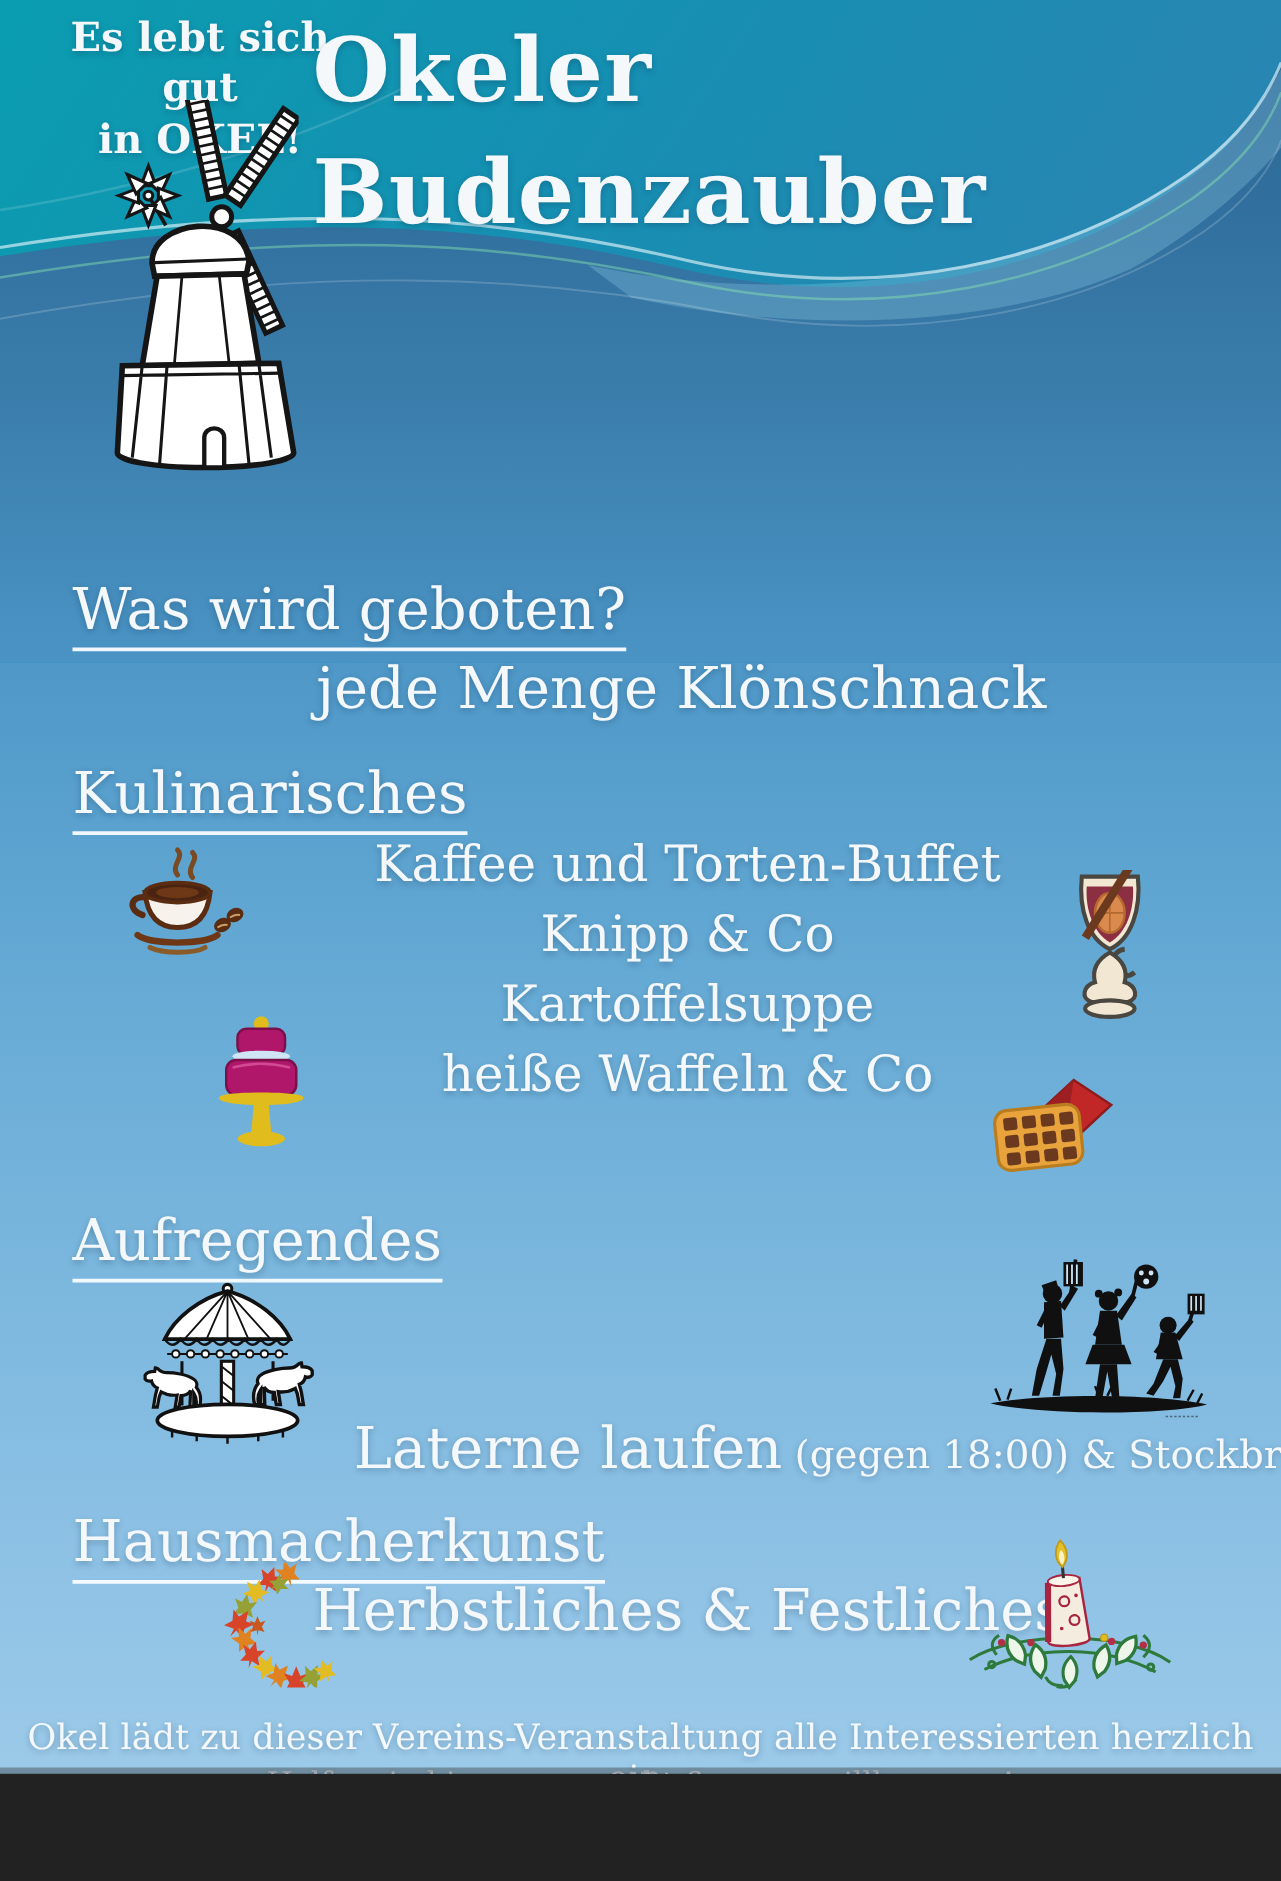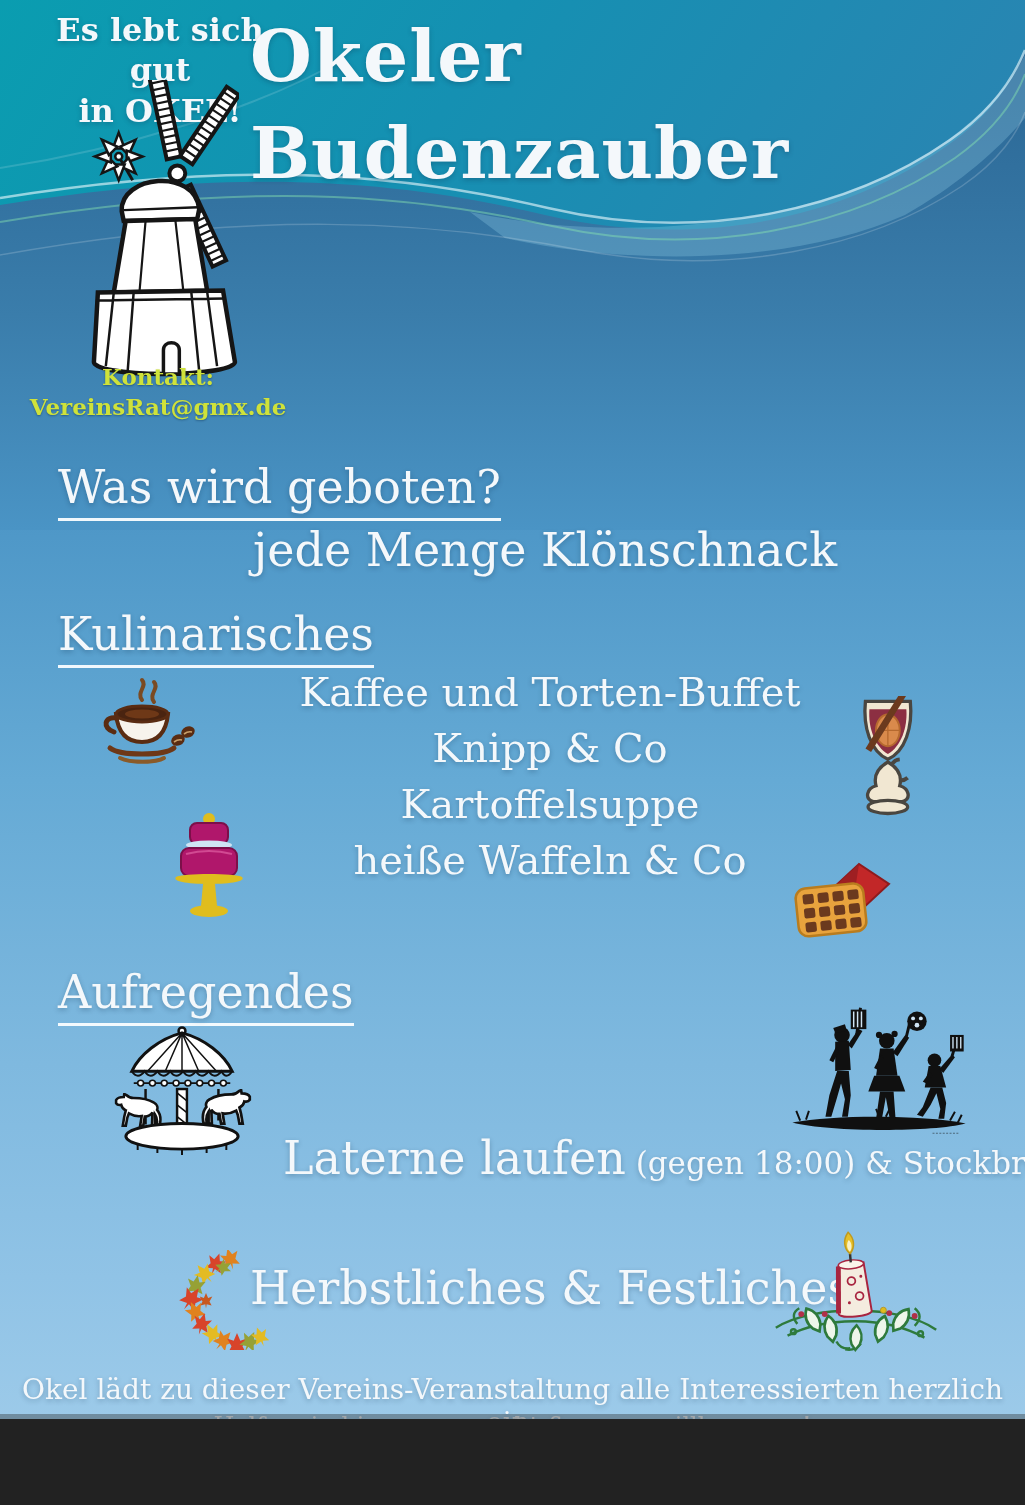--- a/index.html
+++ b/index.html
@@ -106,24 +106,20 @@
 
   <div class="abs tagline txt">
     <div>Es lebt sich gut</div>
     <div>in OKEL!</div>
   </div>
 
   <svg class="abs" style="left:66px;top:80px" width="175" height="298" viewBox="0 0 172 300">
     <use href="#sym-windmill"></use>
   </svg>
 
-  <div class="abs contact">
-    <div>Kontakt:</div>
-    <div>VereinsRat@gmx.de</div>
-  </div>
 
   <div class="abs title txt">
     <div>Okeler</div>
     <div>Budenzauber</div>
   </div>
 
 
   <div class="abs txt" style="left:58px;top:460px">
     <span class="s-heading">Was wird geboten?</span>
   </div>
@@ -270,20 +266,23 @@
       <path d="M157,75 L170,60 L173,63 L161,79 Z"></path>
       <path d="M147,78 L140,88 L144,90 L150,82 Z"></path>
       <path d="M148,94 L140,114 L134,122 L140,124 L148,112 L154,100 L158,116 L156,126 L162,126 L164,110 L160,94 Z"></path>
       <line x1="176" y1="42" x2="170" y2="62" stroke="#101010" stroke-width="3"></line>
       <rect x="168" y="40" width="14" height="17"></rect>
       <path d="M171,42 V54 M175,42 V54 M179,42 V54" stroke="#cfe4f4" stroke-width="1.4"></path>
       <path d="M150,141 h28" stroke="rgba(20,20,20,0.5)" stroke-width="1.2" stroke-dasharray="2,1.5"></path>
     </g>
   </svg>
 
+  <div class="abs txt" style="left:58px;top:1206px">
+    <span class="s-heading">Hausmacherkunst</span>
+  </div>
 
   <svg class="abs" style="left:172px;top:1250px" width="100" height="100" viewBox="0 0 100 100">
     <defs>
       <path id="leaf" d="M0,-10 L3,-3 L9,-5 L5,2 L8,8 L1,6 L0,12 L-1,6 L-8,8 L-5,2 L-9,-5 L-3,-3 Z"></path>
     </defs>
     <use href="#leaf" transform="translate(58,8) rotate(-15)" fill="#e0821f"></use>
     <use href="#leaf" transform="translate(44,13) rotate(20)" fill="#d8442a"></use>
     <use href="#leaf" transform="translate(52,17) rotate(60) scale(0.8)" fill="#96a135"></use>
     <use href="#leaf" transform="translate(32,23) rotate(-40)" fill="#e3bb23"></use>
     <use href="#leaf" transform="translate(24,35) rotate(10)" fill="#96a135"></use>

